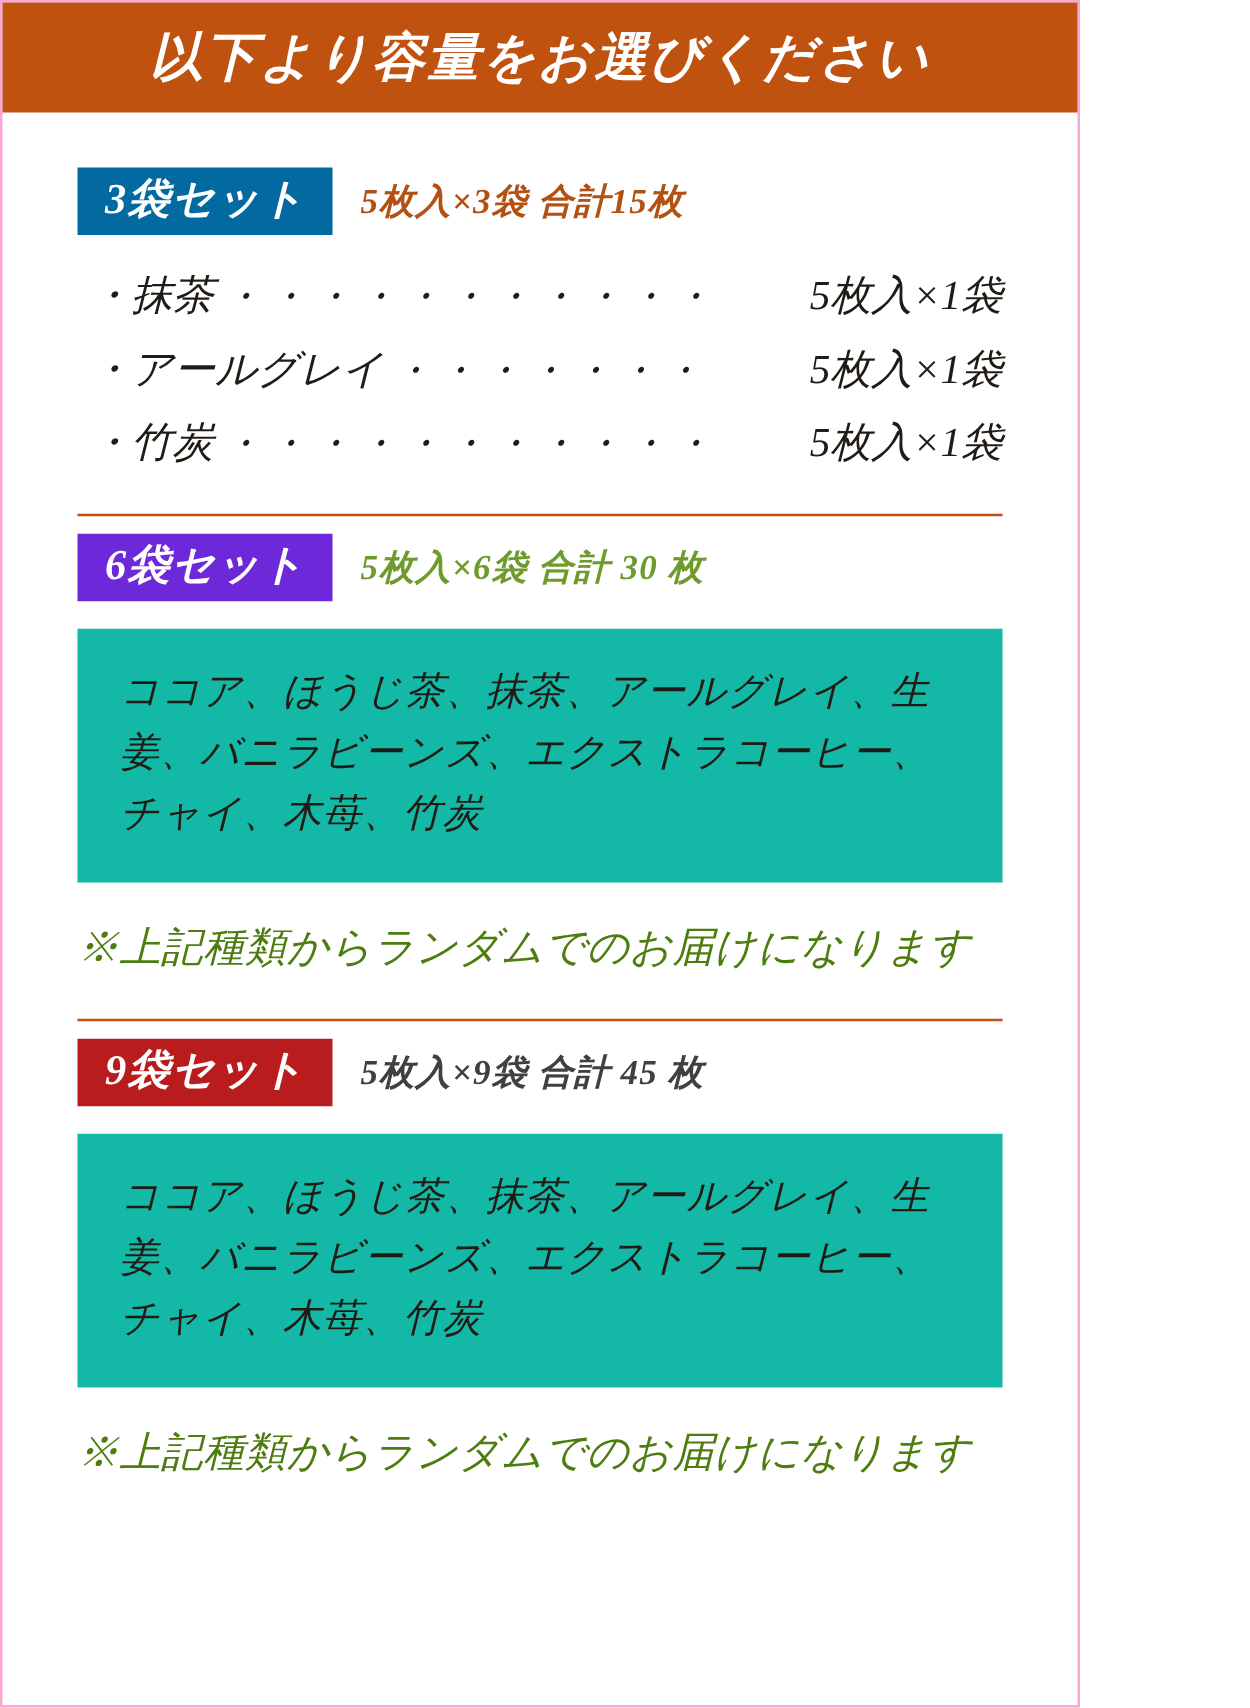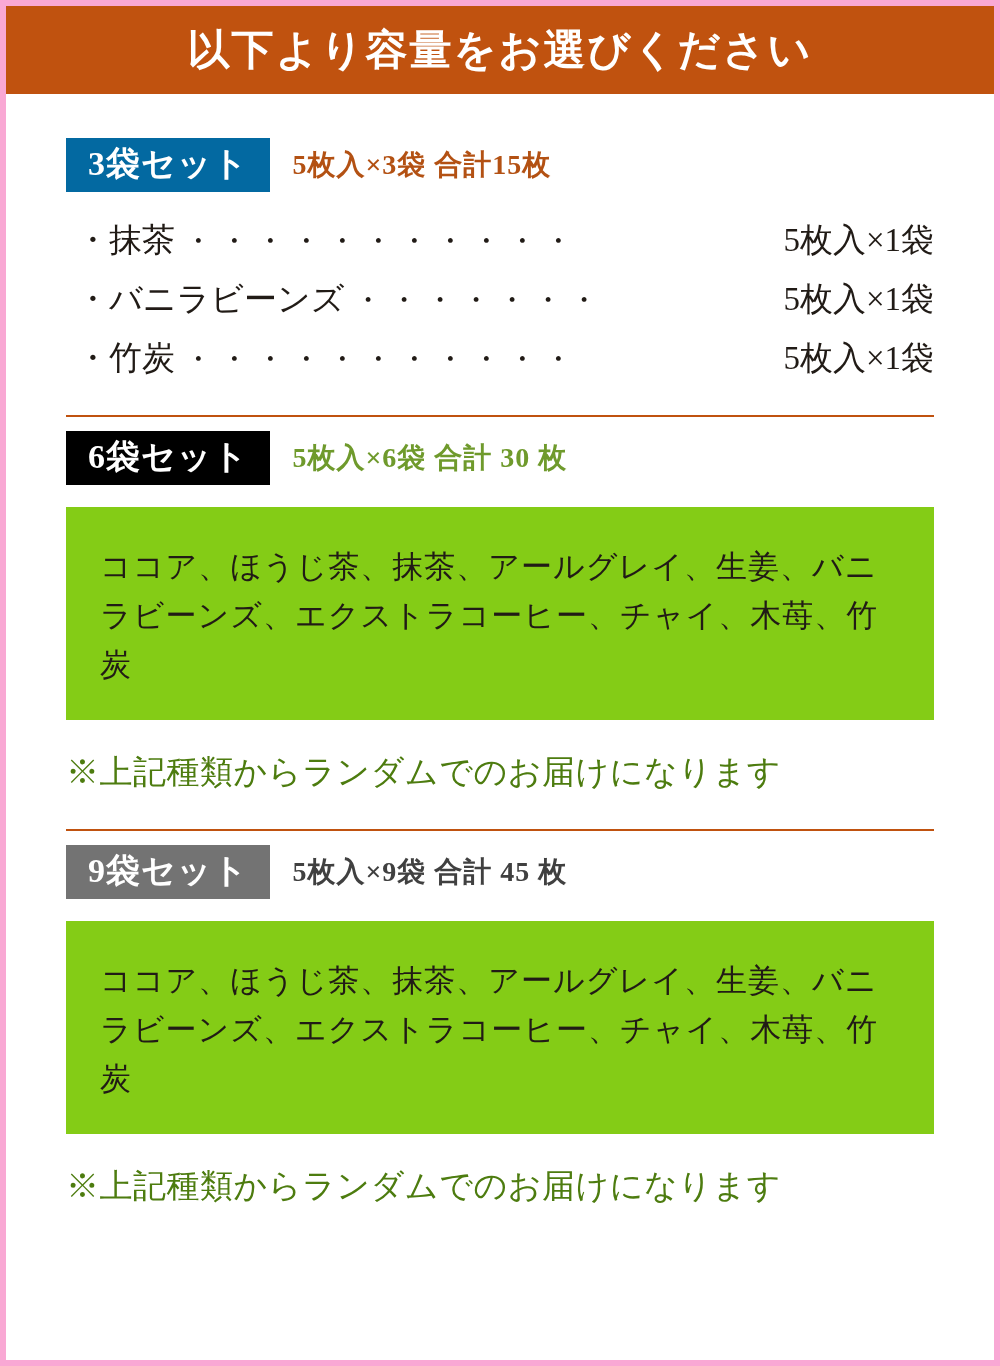--- a/index.html
+++ b/index.html
@@ -9,25 +9,26 @@
   body {
     width: 1000px;
     height: 1366px;
     background: #ffffff;
     font-family: "Liberation Serif", "DejaVu Serif", serif;
     overflow: hidden;
   }
 
   .page {
     position: relative;
-    width: 1000px;
+    width: 864px;
     height: 1366px;
     box-sizing: border-box;
-    border: 6px solid #f9a8d4;
+    border: 2px solid #f9a8d4;
     background: #ffffff;
+    font-style: italic;
   }
 
   
   .header {
     height: 88px;
     background: #c0520f;
     color: #ffffff;
     display: flex;
     align-items: center;
     justify-content: center;
@@ -54,22 +55,22 @@
   .set-tag {
     color: #ffffff;
     font-size: 34px;
     font-weight: bold;
     letter-spacing: 1px;
     padding: 9px 22px 11px 22px;
     line-height: 1;
     white-space: nowrap;
   }
   .tag-brown  { background: #0369a1; }
-  .tag-green  { background: #000000; }
-  .tag-blue   { background: #737373; }
+  .tag-green  { background: #6d28d9; }
+  .tag-blue   { background: #b91c1c; }
 
   .set-title {
     font-size: 28px;
     font-weight: bold;
     letter-spacing: 1px;
     white-space: nowrap;
   }
   .title-brown { color: #b35113; }
   .title-green { color: #6f9a2c; }
   .title-blue  { color: #404040; }
@@ -101,23 +102,23 @@
 
   
   .divider {
     border: 0;
     border-top: 2px solid #c0520f;
     margin: 34px 0 0 0;
   }
 
   
   .cream-box {
-    background: #84cc16;
+    background: #14b8a6;
     margin-top: 22px;
-    padding: 36px 34px 30px 34px;
+    padding: 26px 34px 30px 34px;
     font-size: 31px;
     line-height: 1.58;
     color: #211b16;
     letter-spacing: 1px;
   }
 
   .note {
     margin-top: 30px;
     font-size: 33px;
     color: #4d7c0f;
@@ -142,21 +143,21 @@
         <span class="set-title title-brown">5枚入×3袋 合計15枚</span>
       </div>
 
       <div class="flavor-list">
         <div class="flavor-row">
           <span class="flavor-name">・抹茶</span>
           <span class="flavor-dots">・・・・・・・・・・・</span>
           <span class="flavor-qty">5枚入×1袋</span>
         </div>
         <div class="flavor-row">
-          <span class="flavor-name">・バニラビーンズ</span>
+          <span class="flavor-name">・アールグレイ</span>
           <span class="flavor-dots">・・・・・・・</span>
           <span class="flavor-qty">5枚入×1袋</span>
         </div>
         <div class="flavor-row">
           <span class="flavor-name">・竹炭</span>
           <span class="flavor-dots">・・・・・・・・・・・</span>
           <span class="flavor-qty">5枚入×1袋</span>
         </div>
       </div>
     </div>

